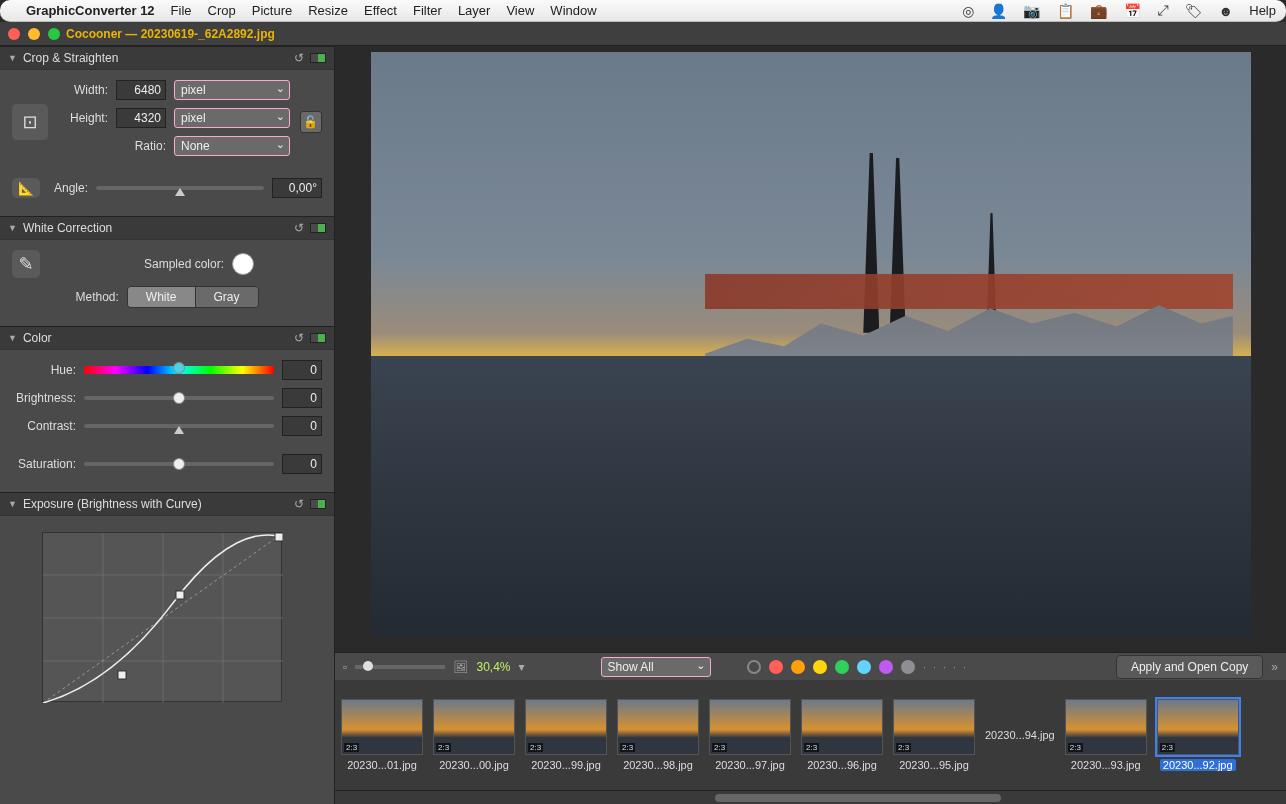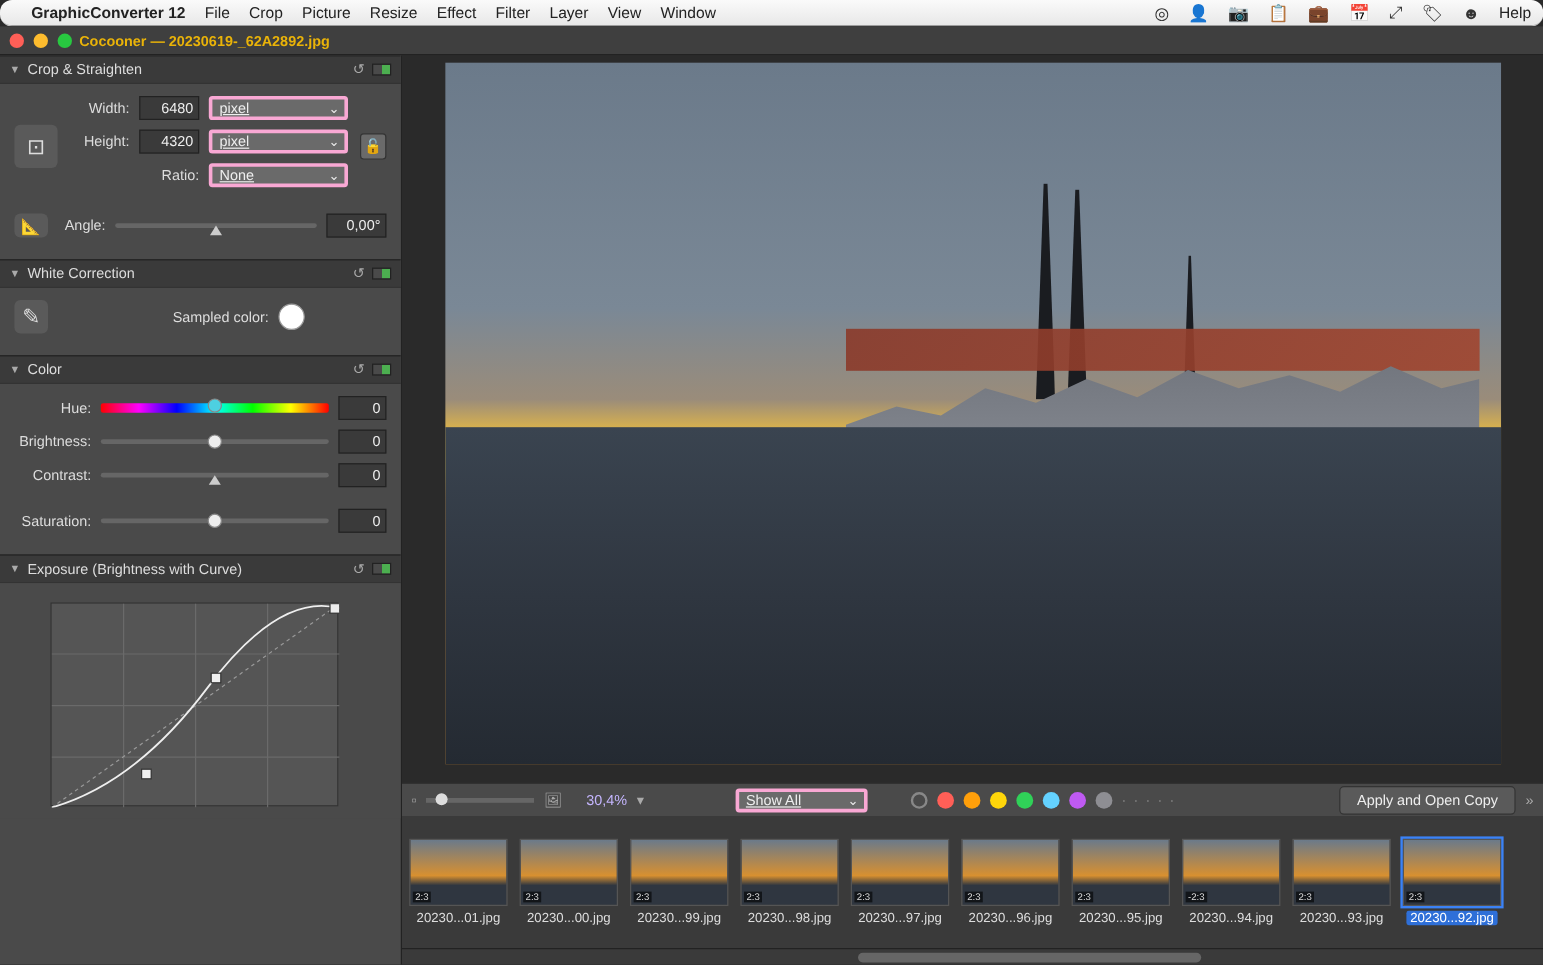--- a/index.html
+++ b/index.html
@@ -31,21 +31,21 @@
 .panel-header .disclosure { color: #aaa; font-size: 9px; }
 .panel-header .flex { flex: 1; }
 .panel-header .reset-icn { color: #aaa; font-size: 12px; cursor: pointer; }
 .panel-header .toggle { width: 16px; height: 10px; background: linear-gradient(90deg,#4a4a4a 50%, #4caf50 50%); border: 1px solid #222; }
 
 
 .panel-body { padding: 10px 12px; background: #4a4a4a; font-size: 12px; }
 .row { display: flex; align-items: center; gap: 8px; margin-bottom: 8px; }
 .row label { color: #ddd; text-align: right; }
 .num-input { width: 50px; height: 20px; background: #3a3a3a; border: 1px solid #222; color: #eee; text-align: right; padding: 0 4px; font-size: 12px; }
-.select { height: 20px; background: #6a6a6a; border: 3px solid #f9a8d4; color: #eee; font-size: 12px; padding: 0 18px 0 6px; position: relative; display: flex; align-items: center; border-radius: 3px; text-decoration: underline; }
+.select { height: 20px; background: #6a6a6a; border: 1px solid #f9a8d4; color: #eee; font-size: 12px; padding: 0 18px 0 6px; position: relative; display: flex; align-items: center; border-radius: 3px; }
 .select::after { content: "⌄"; position: absolute; right: 4px; top: 1px; font-size: 11px; }
 .lock-btn { width: 22px; height: 22px; background: #6a6a6a; border: 1px solid #333; border-radius: 3px; display: flex; align-items: center; justify-content: center; color: #ccc; }
 .tool-icon { width: 36px; height: 36px; background: #5a5a5a; border-radius: 5px; display: flex; align-items: center; justify-content: center; color: #ddd; font-size: 18px; }
 
 .slider { flex: 1; height: 4px; background: #666; position: relative; border-radius: 2px; }
 .slider .thumb { position: absolute; width: 12px; height: 12px; background: #eee; border: 1px solid #888; border-radius: 50%; top: -4px; transform: translateX(-50%); }
 .slider .thumb-tri { position: absolute; width: 0; height: 0; border-left: 5px solid transparent; border-right: 5px solid transparent; border-bottom: 8px solid #ccc; top: 2px; transform: translateX(-50%); }
 .hue-grad { background: linear-gradient(90deg, red, magenta, blue, cyan, lime, yellow, red); height: 8px; }
 .hue-thumb { background:#4dd0e1 !important; }
 
@@ -72,21 +72,21 @@
 .roofs { position: absolute; left: 38%; right: 2%; bottom: 56%; height: 6%; background: linear-gradient(90deg, #8b3a2a, #a0452f); opacity: 0.9; }
 .spire { position: absolute; bottom: 52%; width: 16px; background: #1a1c20; }
 .sp1 { left: 56%; height: 180px; clip-path: polygon(40% 0, 60% 0, 100% 100%, 0 100%); }
 .sp2 { left: 59%; height: 175px; clip-path: polygon(40% 0, 60% 0, 100% 100%, 0 100%); }
 .sp3 { left: 70%; height: 120px; width: 10px; clip-path: polygon(40% 0, 60% 0, 100% 100%, 0 100%); }
 
 
 .img-toolbar { height: 28px; background: #4a4a4a; border-top: 1px solid #222; display: flex; align-items: center; padding: 0 8px; gap: 8px; font-size: 12px; }
 .mini-slider { width: 90px; height: 4px; background: #666; position: relative; }
 .mini-slider .thumb { position: absolute; left: 8px; top: -4px; width: 10px; height: 10px; background: #ddd; border-radius: 50%; }
-.zoom-disp { color: #c4b5fd; margin-left: 12px; }
+.zoom-disp { color: #bef264; }
 .color-dot { width: 14px; height: 14px; border-radius: 50%; cursor: pointer; }
 .dot-ring { width: 14px; height: 14px; border-radius: 50%; border: 2px solid #888; }
 .apply-btn { background: #5a5a5a; border: 1px solid #333; padding: 4px 14px; border-radius: 4px; color: #eee; cursor: pointer; }
 
 
 .thumb-strip { height: 110px; background: #3a3a3a; display: flex; align-items: center; padding: 4px 6px; gap: 10px; overflow-x: auto; }
 .thumb-item { display: flex; flex-direction: column; align-items: center; gap: 4px; }
 .thumb-img { width: 82px; height: 56px; background: linear-gradient(180deg, #6b7a8a 0%, #d89030 55%, #2f3640 70%); border: 1px solid #555; position: relative; }
 .thumb-img .badge { position: absolute; left: 2px; bottom: 2px; font-size: 8px; background: rgba(0,0,0,.6); color: #ddd; padding: 0 2px; }
 .thumb-item.selected .thumb-img { outline: 2px solid #3b82f6; }
@@ -191,20 +191,27 @@
       <span class="reset-icn">↺</span>
       <span class="toggle"></span>
     </div>
     <div class="panel-body">
       <div class="row">
         <div class="tool-icon" style="width:28px;height:28px;">✎</div>
         <span style="flex:1;text-align:right;">Sampled color:</span>
         <div class="swatch"></div>
         <span style="width:60px;"></span>
       </div>
+      <div class="row" style="justify-content:center;">
+        <label>Method:</label>
+        <div class="seg">
+          <div class="active">White</div>
+          <div>Gray</div>
+        </div>
+      </div>
     </div>
 
     <div class="panel-header">
       <span class="disclosure">▼</span>
       <span>Color</span>
       <span class="flex"></span>
       <span class="reset-icn">↺</span>
       <span class="toggle"></span>
     </div>
     <div class="panel-body">
@@ -344,23 +351,20 @@
           </div>
           <div class="thumb-label">20230...96.jpg</div>
         </div>
         <div class="thumb-item">
           <div class="thumb-img">
             <span class="badge">2:3</span>
           </div>
           <div class="thumb-label">20230...95.jpg</div>
         </div>
         <div class="thumb-item">
-          <div class="thumb-img">
-            <span class="badge">-2:3</span>
-          </div>
           <div class="thumb-label">20230...94.jpg</div>
         </div>
         <div class="thumb-item">
           <div class="thumb-img">
             <span class="badge">2:3</span>
           </div>
           <div class="thumb-label">20230...93.jpg</div>
         </div>
         <div class="thumb-item selected">
           <div class="thumb-img">

